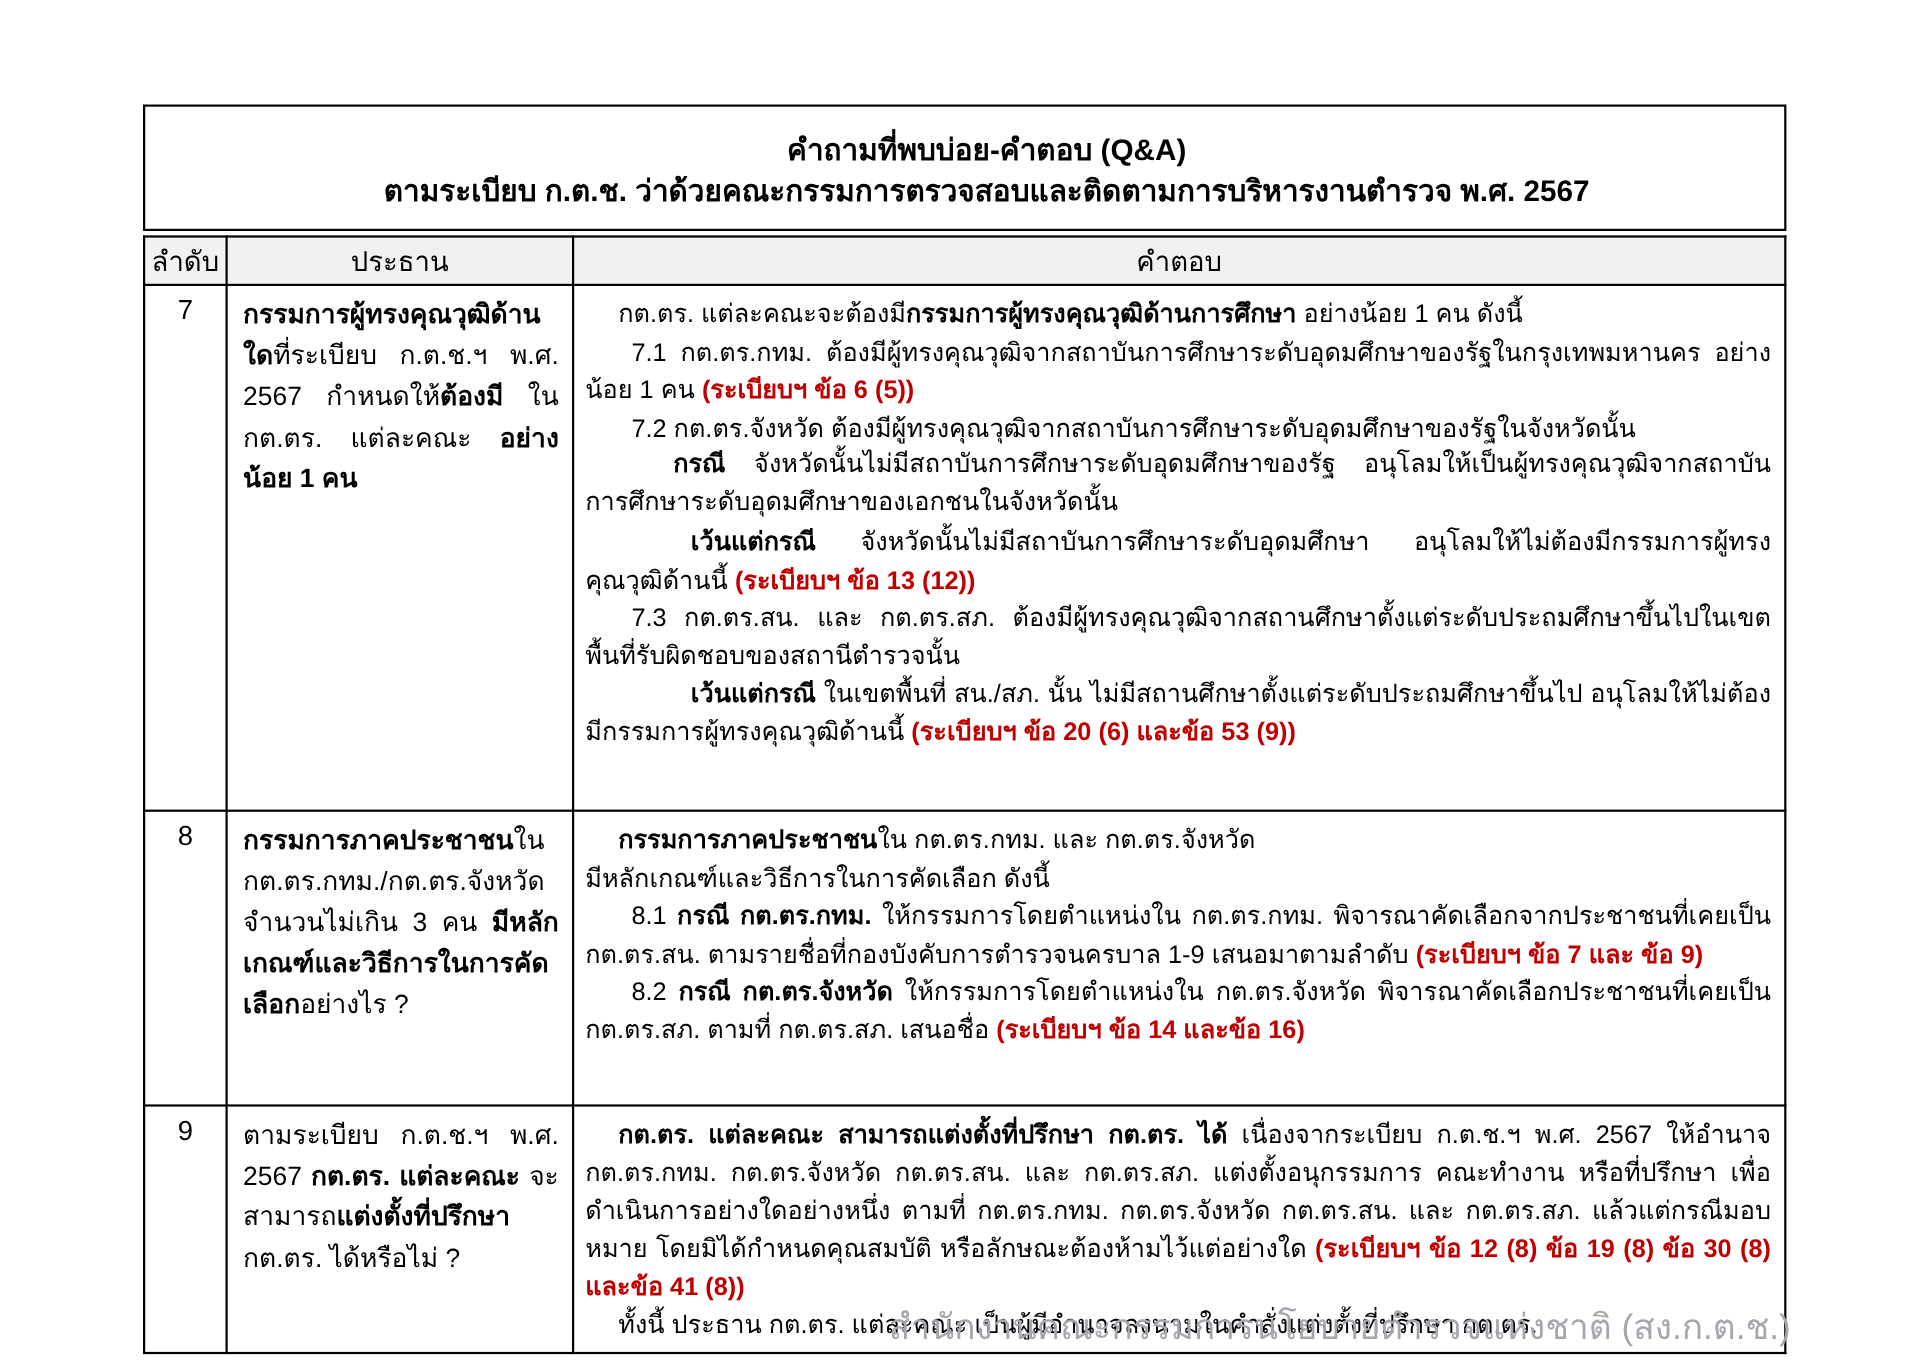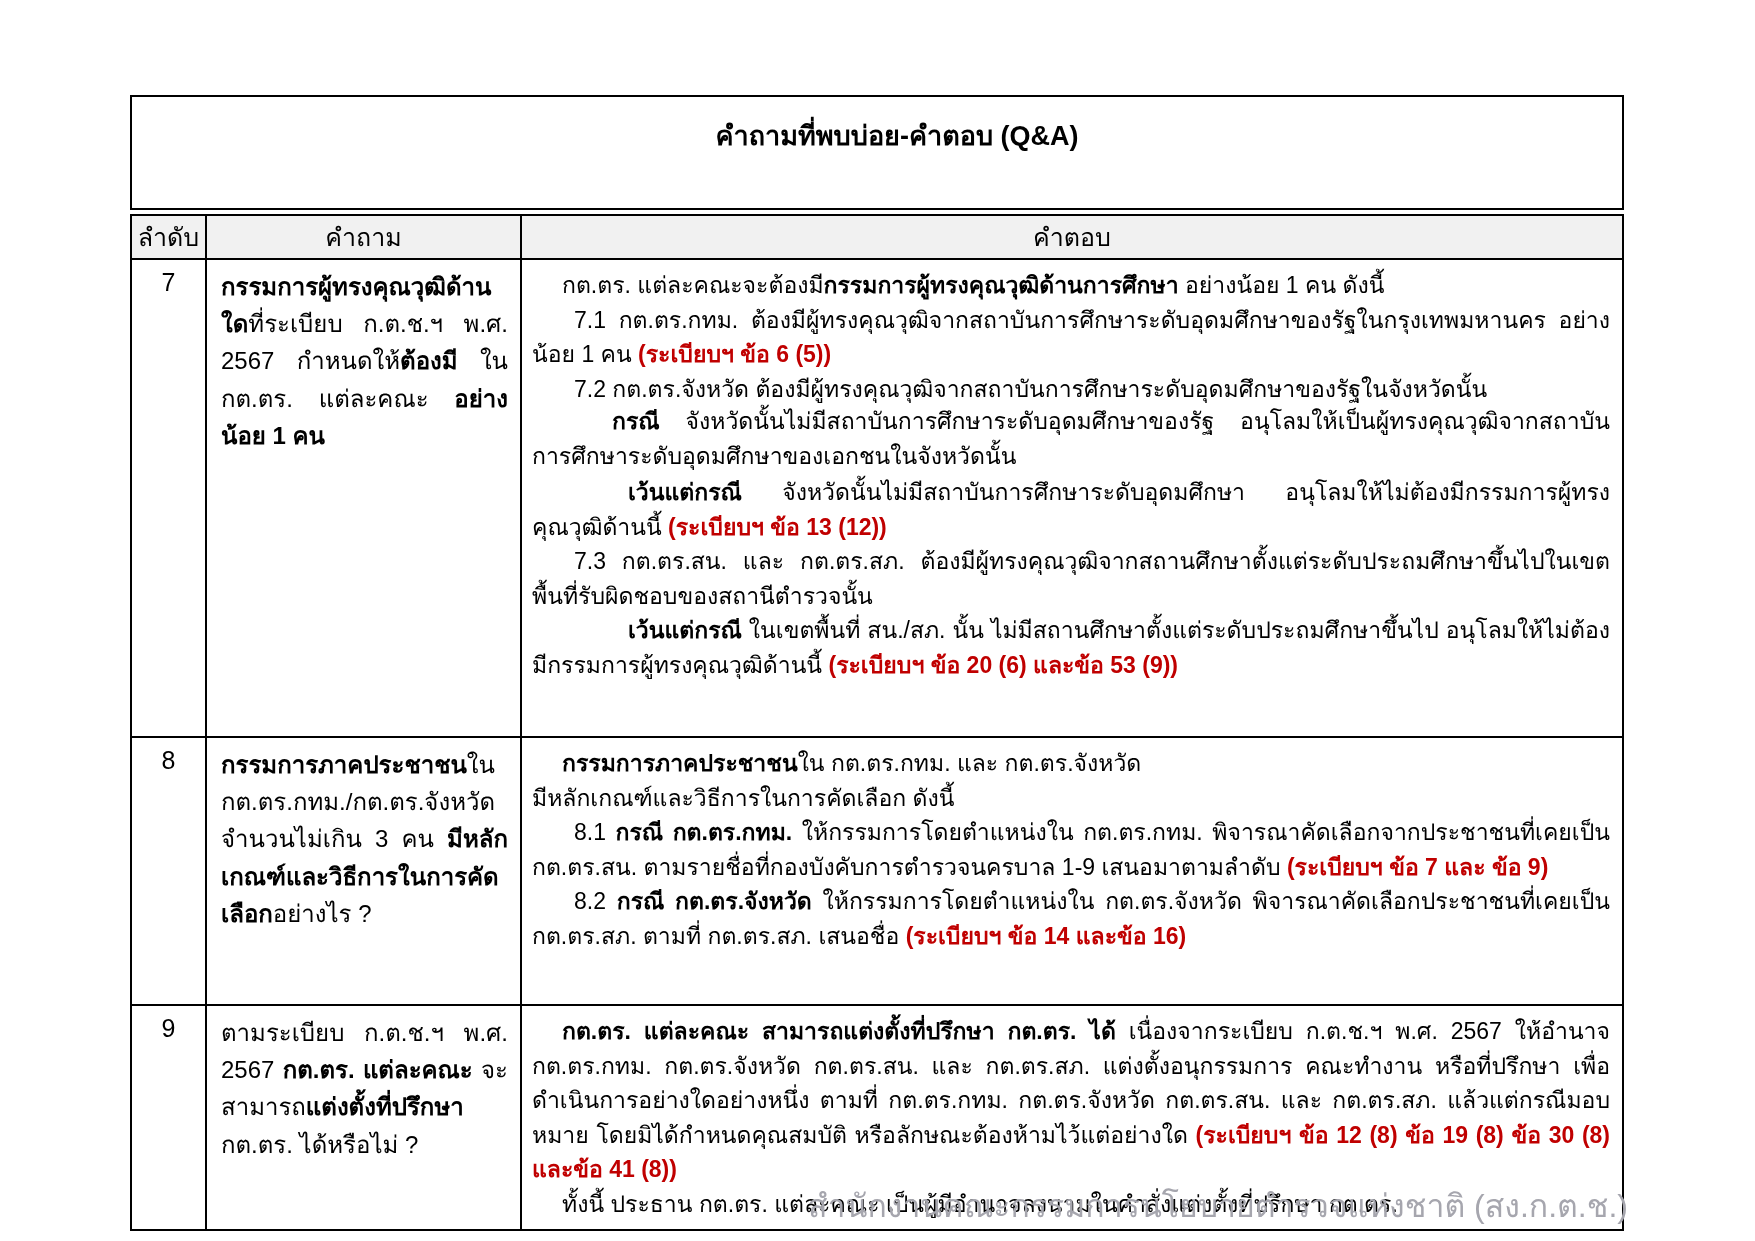--- a/index.html
+++ b/index.html
@@ -56,27 +56,28 @@
     position:absolute;right:127px;top:1180px;
     font-size:32px;color:var(--footer-gray);
   }
 </style>
 </head>
 <body>
 
 <div class="doc">
   <div class="title-box">
     <div class="title-line">คำถามที่พบบ่อย-คำตอบ (Q&amp;A)</div>
+    <div class="title-line">ตามระเบียบ ก.ต.ช. ว่าด้วยคณะกรรมการตรวจสอบและติดตามการบริหารงานตำรวจ พ.ศ. 2567</div>
   </div>
 
   <table class="qa-table">
     <thead>
       <tr>
         <th class="col-no-h">ลำดับ</th>
-        <th class="col-q-h">คำถาม</th>
+        <th class="col-q-h">ประธาน</th>
         <th class="col-a-h">คำตอบ</th>
       </tr>
     </thead>
     <tbody>
         <tr>
           <td class="col-no">7</td>
           <td class="col-q">
             <p class="para ind0"><span class="b">กรรมการผู้ทรงคุณวุฒิด้านใด</span><span>ที่ระเบียบ ก.ต.ช.ฯ พ.ศ. 2567 กำหนดให้</span><span class="b">ต้องมี</span><span> ใน กต.ตร. แต่ละคณะ </span><span class="b">อย่างน้อย 1 คน</span></p>
           </td>
           <td class="col-a">

